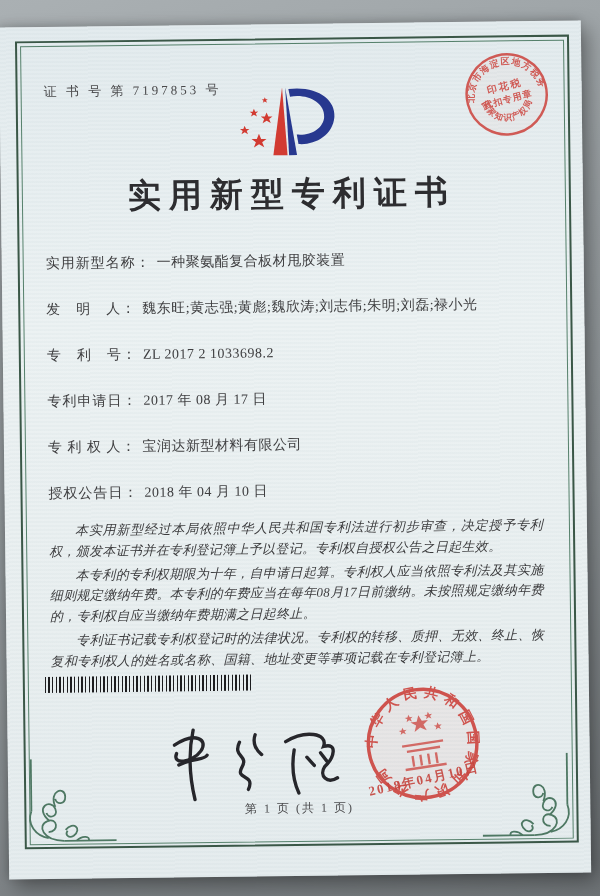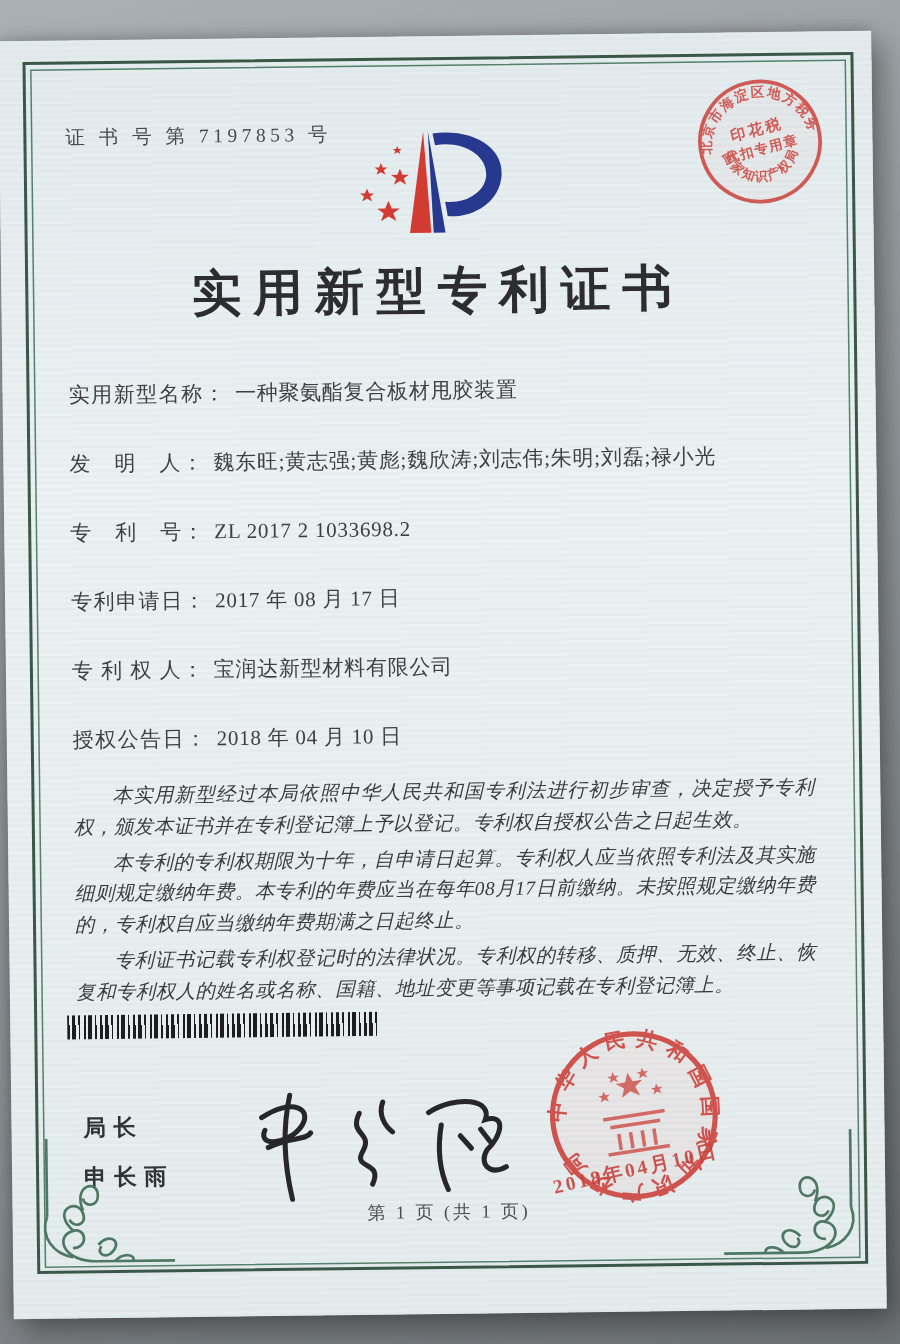--- a/index.html
+++ b/index.html
@@ -93,24 +93,20 @@
   </div>
 
   <div class="paragraphs">
     <p>本实用新型经过本局依照中华人民共和国专利法进行初步审查，决定授予专利权，颁发本证书并在专利登记簿上予以登记。专利权自授权公告之日起生效。</p>
     <p>本专利的专利权期限为十年，自申请日起算。专利权人应当依照专利法及其实施细则规定缴纳年费。本专利的年费应当在每年08月17日前缴纳。未按照规定缴纳年费的，专利权自应当缴纳年费期满之日起终止。</p>
     <p>专利证书记载专利权登记时的法律状况。专利权的转移、质押、无效、终止、恢复和专利权人的姓名或名称、国籍、地址变更等事项记载在专利登记簿上。</p>
   </div>
 
   <div class="barcode"></div>
 
-  <div class="signer">
-    <div>局长</div>
-    <div>申长雨</div>
-  </div>
 
   <svg class="signature" viewBox="0 0 200 90">
     <g stroke="#26262b" stroke-width="3.2" fill="none" stroke-linecap="round">
       <path d="M34,14 C29,36 30,58 35,80"></path>
       <path d="M16,28 C36,15 49,23 41,34 C33,45 13,47 18,36"></path>
       <path d="M20,47 C34,40 44,43 47,38"></path>
       <path d="M78,26 C71,40 87,38 80,50 C73,62 93,56 86,71"></path>
       <path d="M93,19 C90,27 94,34 99,38"></path>
       <path d="M122,26 C140,15 163,18 158,31 C172,27 168,42 159,50 C153,59 161,67 171,61"></path>
       <path d="M130,34 C127,51 129,64 134,75"></path>

